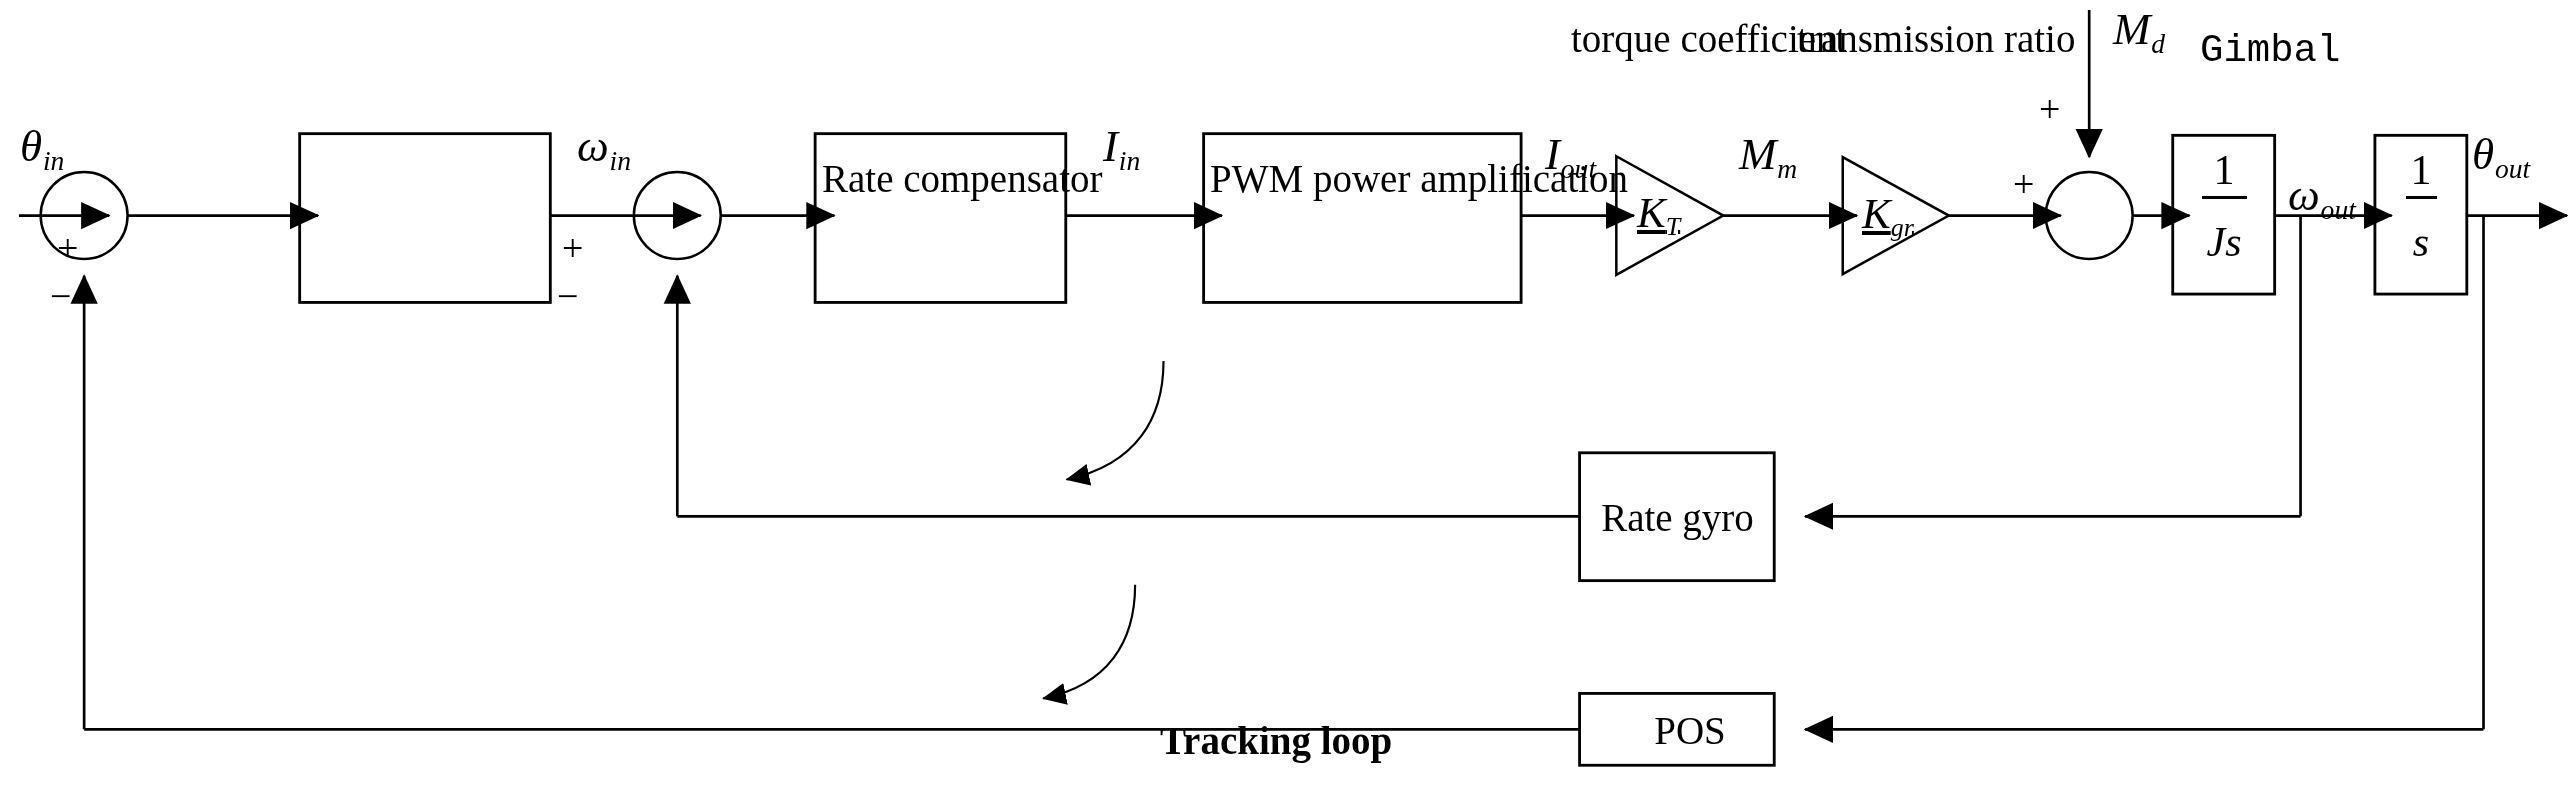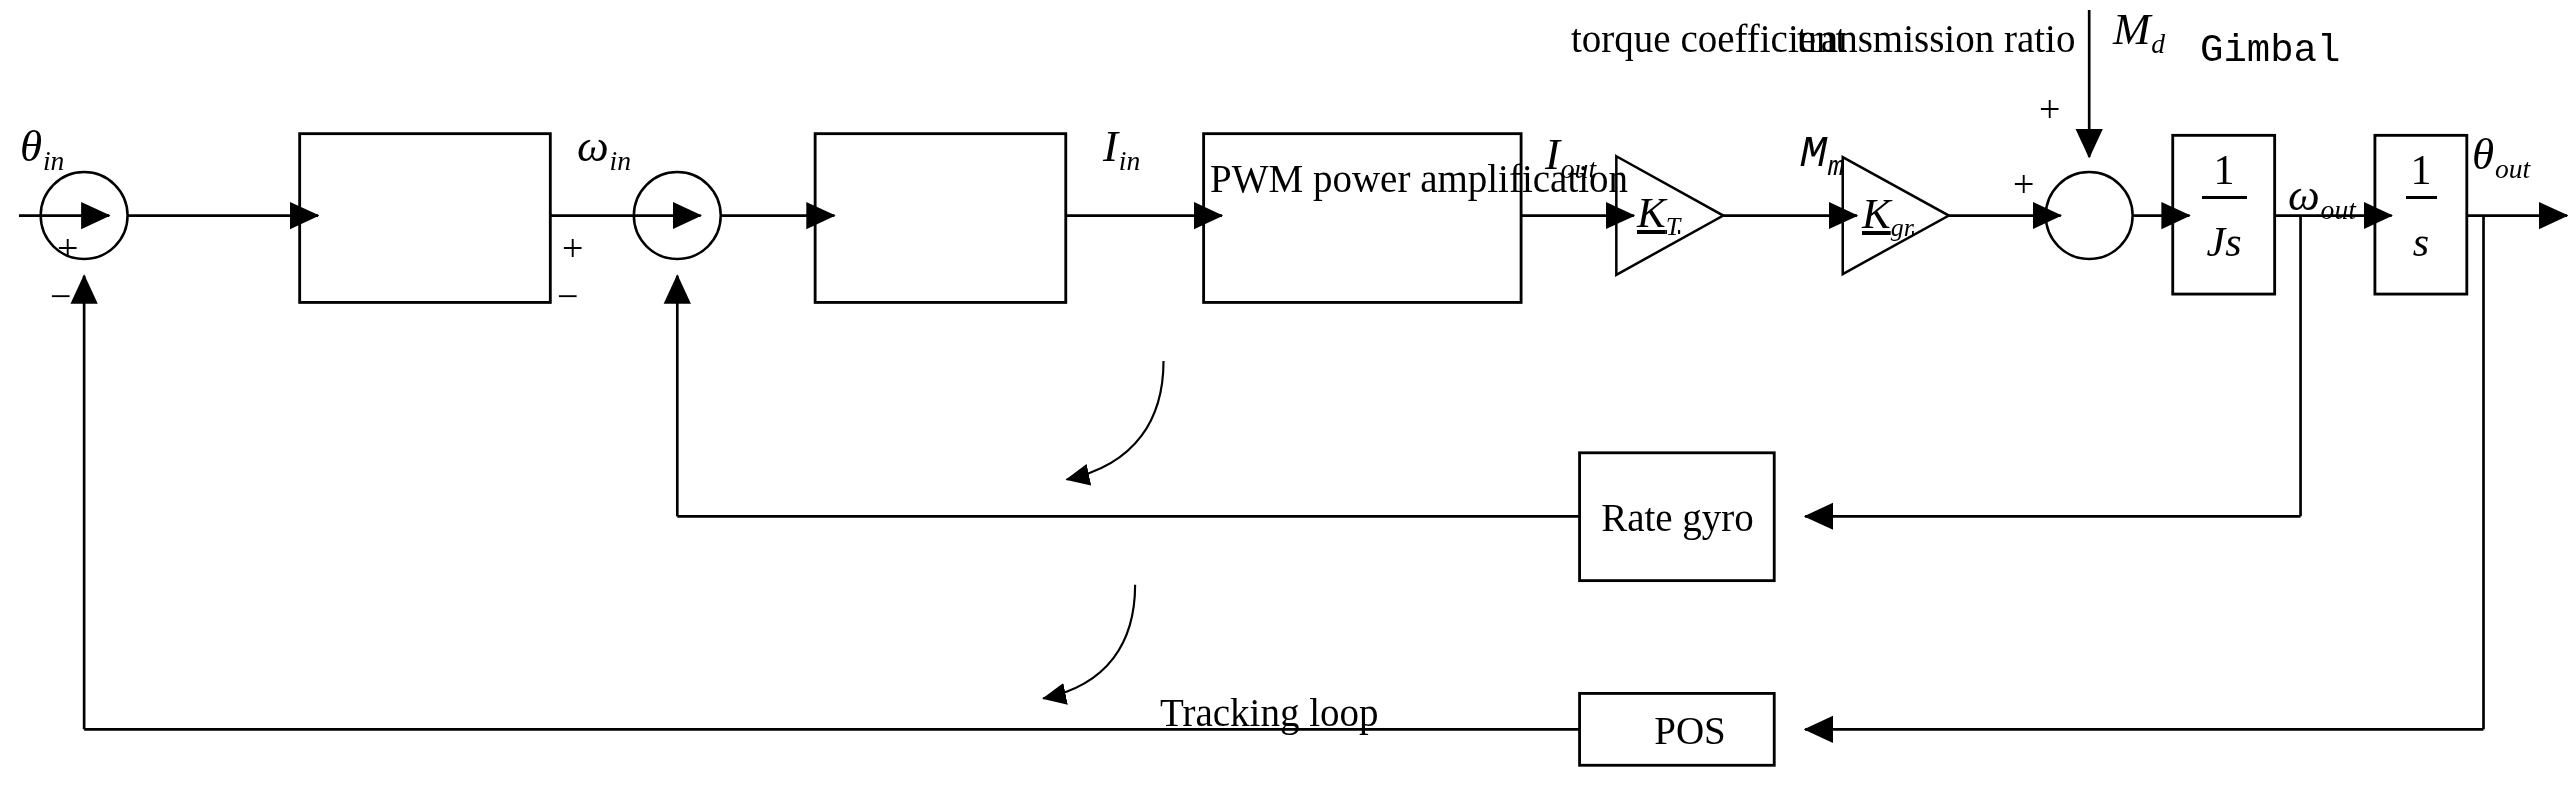--- a/index.html
+++ b/index.html
@@ -95,32 +95,33 @@
 
   <div class="lbl sym" style="left:20px; top:124px;"><span>θ</span><span class="sub">in</span></div>
   <div class="lbl signp" style="left:57px; top:229px;">+</div>
   <div class="lbl signm" style="left:50px; top:277px;">−</div>
 
 
   <div class="lbl sym" style="left:577px; top:124px;"><span>ω</span><span class="sub">in</span></div>
   <div class="lbl signp" style="left:562px; top:229px;">+</div>
   <div class="lbl signm" style="left:557px; top:277px;">−</div>
 
+  <div class="lbl blocktext" style="left:822px; top:157px; width:237px;">Rate compensator</div>
 
   <div class="lbl sym" style="left:1103px; top:124px;"><span>I</span><span class="sub">in</span></div>
 
   <div class="lbl blocktext" style="left:1210px; top:157px; width:304px;">PWM power amplification</div>
 
   <div class="lbl hdr" style="left:1571px; top:16.7px; width:192px;">torque coefficient</div>
 
   <div class="lbl sym" style="left:1545px; top:132px;"><span>I</span><span class="sub">out</span></div>
 
   <div class="lbl triglbl" style="left:1637px; top:191px;"><span>K</span><span class="sub">T</span></div>
 
-  <div class="lbl sym" style="left:1800px; top:132px;font-family:Liberation Mono, monospace;"><span>M</span><span class="sub">m</span></div>
+  <div class="lbl sym" style="left:1739px; top:132px;"><span>M</span><span class="sub">m</span></div>
 
   <div class="lbl hdr" style="left:1797px; top:16.7px; width:202px;">transmission ratio</div>
 
   <div class="lbl triglbl" style="left:1862px; top:192px;"><span>K</span><span class="sub">gr</span></div>
 
   <div class="lbl signp" style="left:2013px; top:165px;">+</div>
   <div class="lbl signp" style="left:2039px; top:90px;">+</div>
 
   <div class="lbl sym" style="left:2113px; top:6.7px;"><span>M</span><span class="sub">d</span></div>
 
@@ -142,18 +143,18 @@
       <span class="bar"></span>
       <span class="den">s</span>
     </span>
   </div>
 
   <div class="lbl sym" style="left:2472px; top:132px;text-align:right;"><span>θ</span><span class="sub">out</span></div>
 
 
   <div class="lbl blocktext" style="left:1580px; top:496px; width:195px;">Rate gyro</div>
 
-  <div class="lbl loopname" style="left:1160px; top:693px;">Tracking loop</div>
+  <div class="lbl loopname" style="left:1160px; top:721px;font-weight:bold;">Tracking loop</div>
 
   <div class="lbl blocktext" style="left:1580px; top:709px; width:220px;">POS</div>
 
 </div>
 
 
 </body></html>

